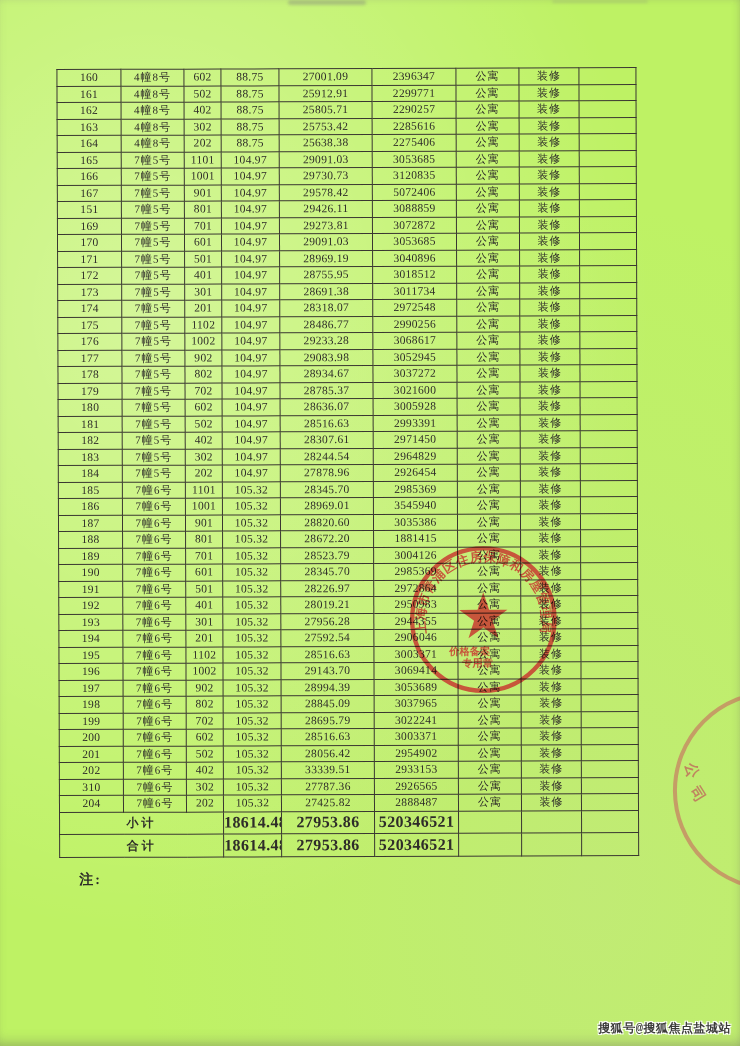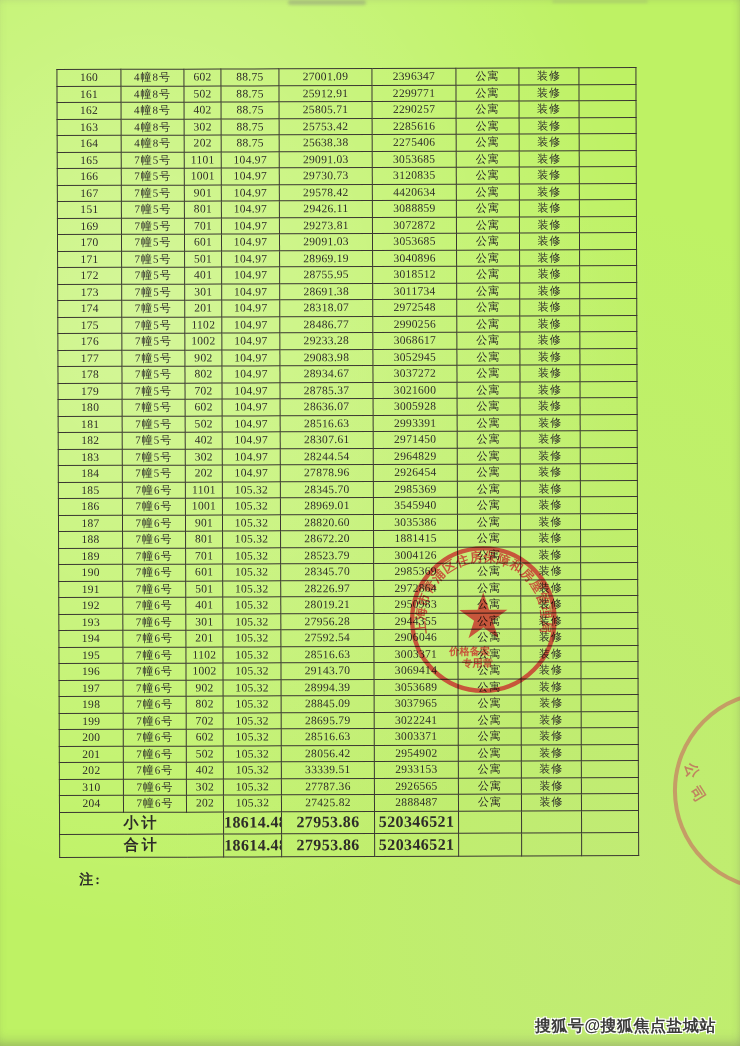--- a/index.html
+++ b/index.html
@@ -36,21 +36,21 @@
   table.price-table td {
     border: 1.4px solid #3a3731;
     padding: 0; margin: 0;
     text-align: center; vertical-align: middle;
     font-size: 11.5px; line-height: 1;
     letter-spacing: .3px;
     white-space: nowrap; overflow: hidden;
   }
   table.price-table td.cjk { font-size: 11px; letter-spacing: 1px; }
   table.price-table tr.summary-row td { font-size: 16px; font-weight: bold; letter-spacing: .4px; }
-  table.price-table tr.summary-row td.summary-label { font-size: 15px; letter-spacing: 3px; }
+  table.price-table tr.summary-row td.summary-label { font-size: 12px; letter-spacing: 3px; }
 
   
   .seal {
     position: absolute; left: 405px; top: 542px;
     width: 156px; height: 156px;
     opacity: .82; mix-blend-mode: multiply;
     pointer-events: none;
   }
   
   .corner-seal {
@@ -71,24 +71,24 @@
   }
   .corner-seal-char.c1 { left: 683px; top: 762px; transform: rotate(78deg); }
   .corner-seal-char.c2 { left: 689px; top: 786px; transform: rotate(58deg); }
 
   .note {
     position: absolute; left: 78px; top: 870px;
     font-size: 14px; font-weight: bold; color: #2b2a27;
     letter-spacing: 2px;
   }
   .watermark {
-    position: absolute; right: 24px; bottom: 9px;
-    font-size: 16px; font-weight: bold; color: #3c3c3a;
+    position: absolute; right: 9px; bottom: 9px;
+    font-size: 12px; font-weight: bold; color: #3c3c3a;
     letter-spacing: .5px;
-    font-family: Liberation Sans, sans-serif;
+    font-family: Liberation Mono, monospace;
     text-shadow: 0 0 2px #ffffff, 1px 1px 0 #ffffff, -1px -1px 0 #ffffff,
                  1px -1px 0 #ffffff, -1px 1px 0 #ffffff;
     filter: blur(.3px);
   }
 </style>
 </head>
 <body>
 
 <div class="page">
   <div class="paper-grain"></div>
@@ -186,21 +186,21 @@
             <td class="cjk">公寓</td>
             <td class="cjk">装修</td>
             <td></td>
           </tr>
           <tr>
             <td>167</td>
             <td class="cjk">7幢5号</td>
             <td>901</td>
             <td>104.97</td>
             <td>29578.42</td>
-            <td>4420634</td>
+            <td>5072406</td>
             <td class="cjk">公寓</td>
             <td class="cjk">装修</td>
             <td></td>
           </tr>
           <tr>
             <td>151</td>
             <td class="cjk">7幢5号</td>
             <td>801</td>
             <td>104.97</td>
             <td>29426.11</td>

